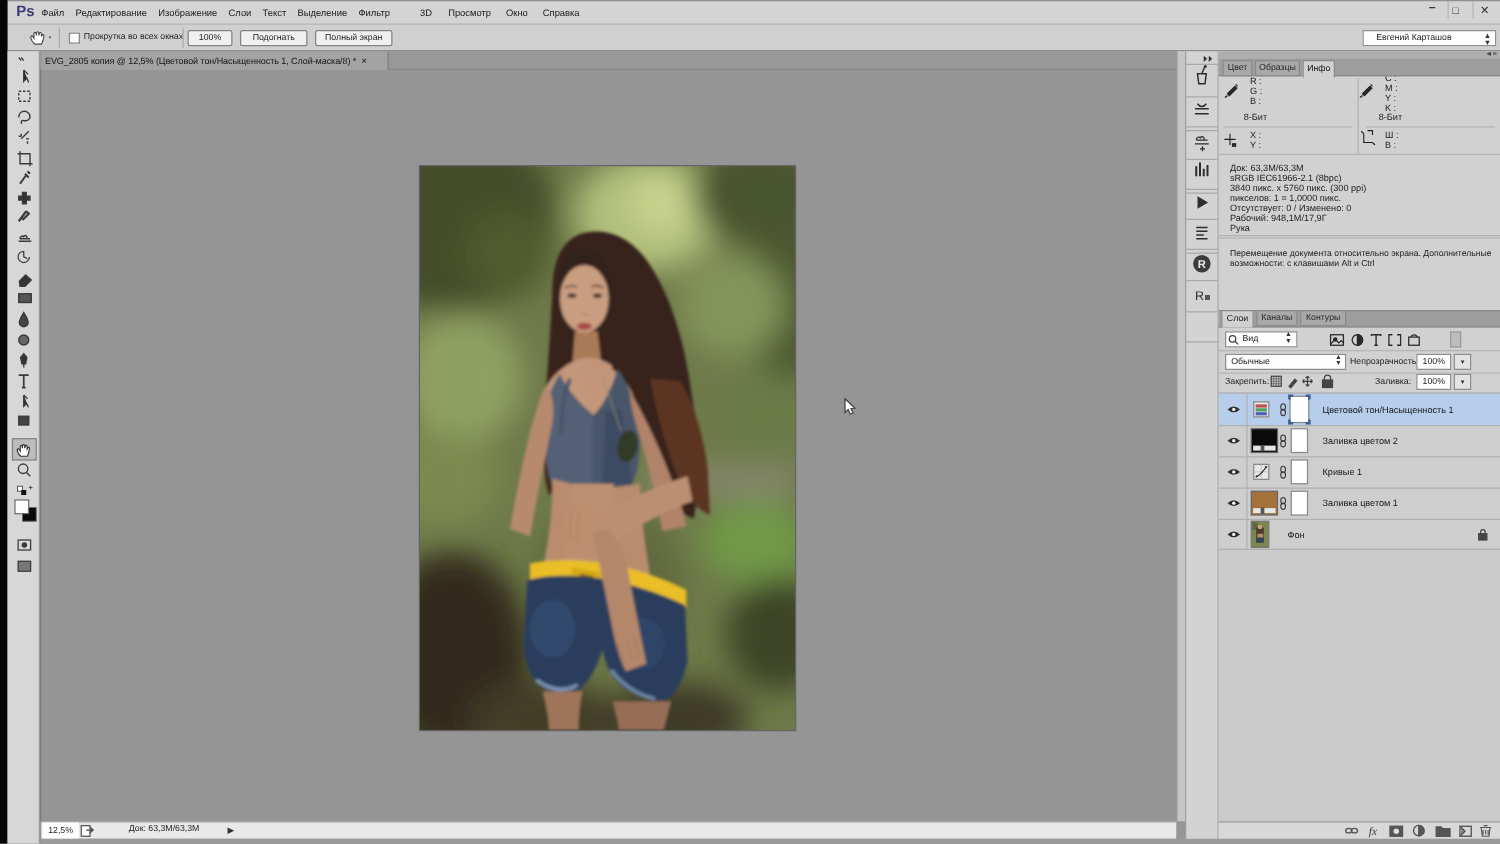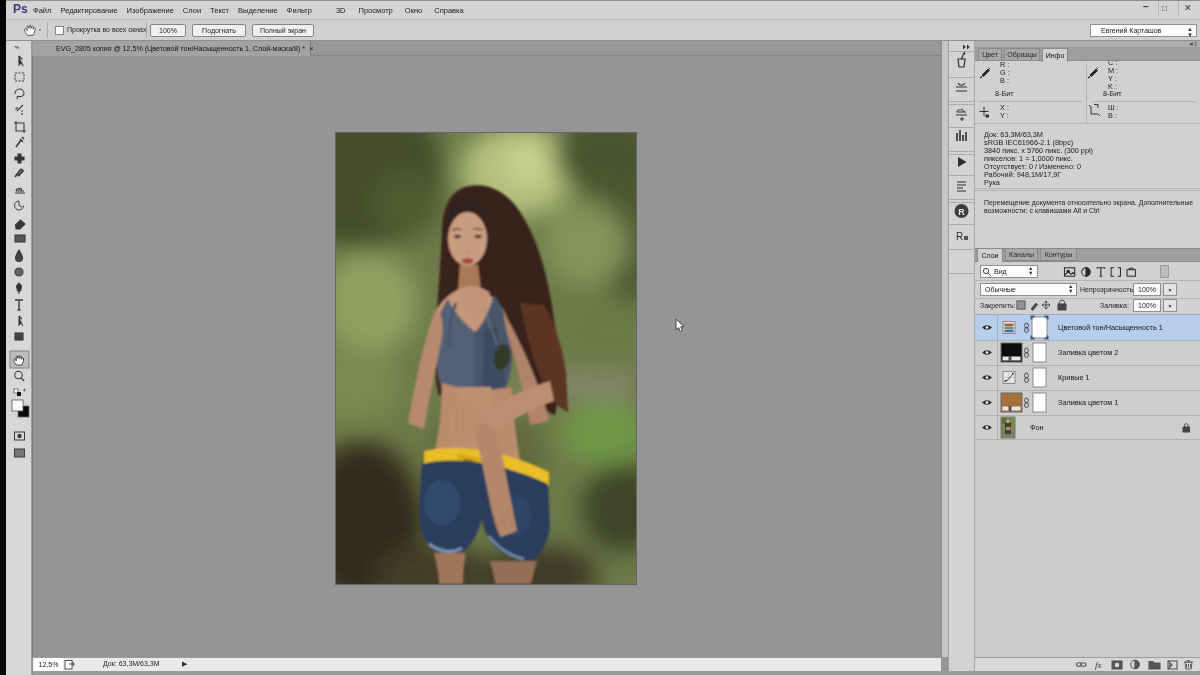--- a/index.html
+++ b/index.html
@@ -33,21 +33,21 @@
 <div class="a" style="left:146px;top:22px;width:1px;height:16px;background:#aaa"></div>
 <div class="a" style="left:150px;top:24px;width:36px;height:13px;background:#f0f0f0;border:1px solid #838383;border-radius:2px;text-align:center;line-height:12px;font-size:7px;color:#222">100%</div>
 <div class="a" style="left:192px;top:24px;width:54px;height:13px;background:#f0f0f0;border:1px solid #838383;border-radius:2px;text-align:center;line-height:12px;font-size:7px;color:#222">Подогнать</div>
 <div class="a" style="left:252px;top:24px;width:62px;height:13px;background:#f0f0f0;border:1px solid #838383;border-radius:2px;text-align:center;line-height:12px;font-size:7px;color:#222">Полный экран</div>
 <div class="a" style="left:1090px;top:24px;width:107px;height:13px;background:#fdfdfd;border:1px solid #909090;padding:1.5px 0 0 10px;font-size:7px;color:#222">Евгений Карташов <span style="position:absolute;right:3px;top:1px;font-size:6px;color:#333">▲<br>▼</span></div>
 
 <div class="a" style="left:0;top:0;width:6px;height:675px;background:#060606"></div>
 
 <div class="a" style="left:32px;top:41px;width:915px;height:15px;background:#989898;border-bottom:1px solid #868686"></div>
 <div class="a" style="left:33px;top:41px;width:278px;height:15px;background:#a3a3a3;border-right:1px solid #7e7e7e"></div>
-<div class="a" style="left:56px;top:44px;font-size:7.2px;color:#151515;letter-spacing:-0.05px">EVG_2805 копия @ 12,5% (Цветовой тон/Насыщенность 1, Слой-маска/8) *&nbsp;&nbsp;<span style="font-size:8px">×</span></div>
+<div class="a" style="left:36px;top:44px;font-size:7.2px;color:#151515;letter-spacing:-0.05px">EVG_2805 копия @ 12,5% (Цветовой тон/Насыщенность 1, Слой-маска/8) *&nbsp;&nbsp;<span style="font-size:8px">×</span></div>
 
 <div class="a" style="left:32px;top:56px;width:909px;height:601px;background:#959595;border-left:1px solid #7a7a7a"></div>
 
 <div class="a" style="left:6px;top:41px;width:26px;height:634px;background:#d7d7d7;border-right:1px solid #9c9c9c"></div>
 <svg class="a" style="left:6px;top:41px" width="26" height="631" viewBox="0 0 26 631">
 <g fill="none" stroke="#3a3a3a" stroke-width="1.1">
 
 <path d="M9,5 l2,2.5 M11,5 l2,2.5" stroke-width="1"></path>
 
 <path d="M13,15 L13,24 L15.5,21.5 L17,25 M13,15 L16.5,18.5" fill="#222"></path>

